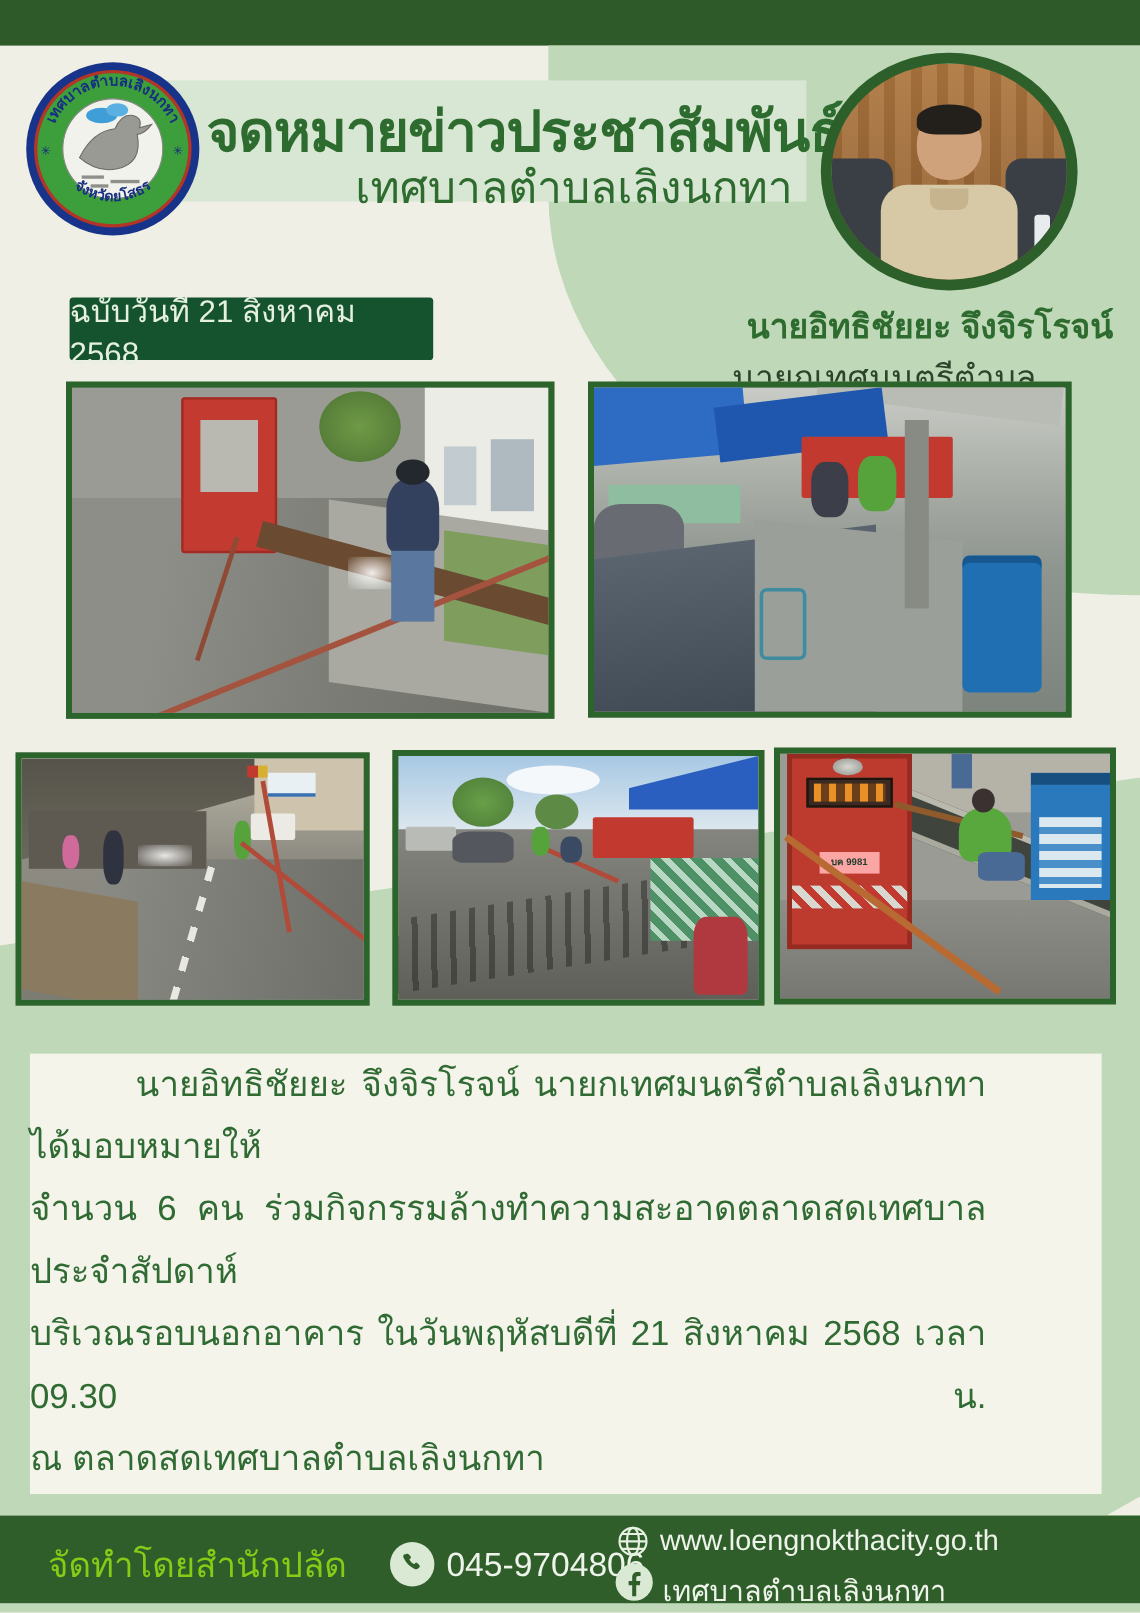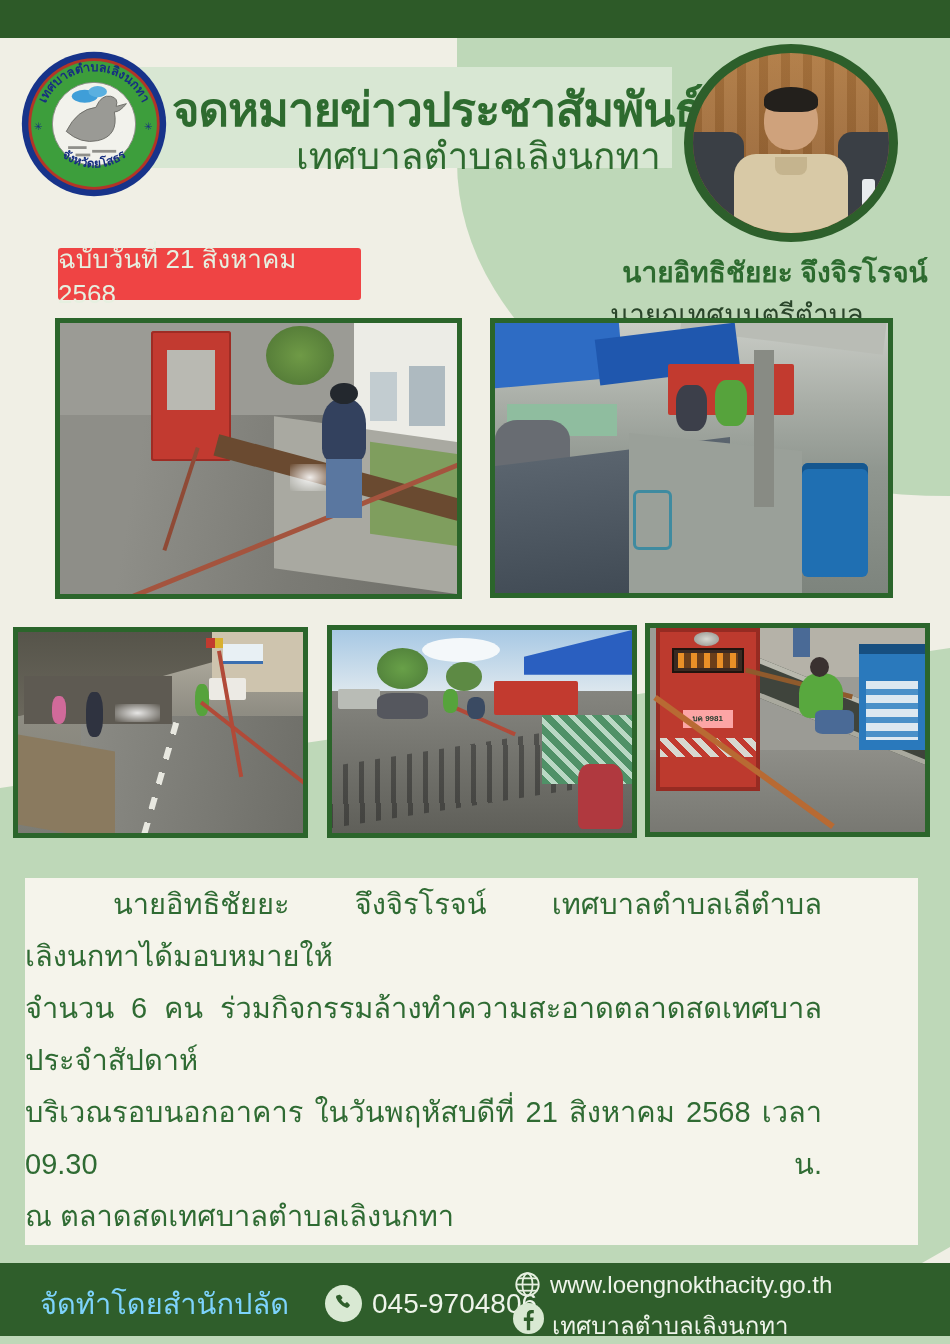--- a/index.html
+++ b/index.html
@@ -30,21 +30,21 @@
   .portrait .chair-l{left:-12%;top:44%;width:38%;height:60%;background:#3a3f45;border-radius:14px;}
   .portrait .chair-r{right:-12%;top:44%;width:38%;height:60%;background:#3a3f45;border-radius:14px;}
   .portrait .shirt{left:21%;top:56%;width:58%;height:46%;background:#d8c9a6;border-radius:22px 22px 0 0;}
   .portrait .collar{left:42%;top:58%;width:16%;height:10%;background:#c5b48e;border-radius:0 0 8px 8px;}
   .portrait .head{left:36%;top:22%;width:28%;height:32%;background:#cfa27c;border-radius:46%;}
   .portrait .hair{left:36%;top:19%;width:28%;height:14%;background:#23201c;border-radius:50% 50% 30% 30%;}
   .portrait .bottle{right:7%;top:70%;width:7%;height:24%;background:#e8ecee;border-radius:3px;}
   .name-title{left:610px;top:250px;width:330px;text-align:center;font-size:28px;font-weight:bold;color:#2d6b2f;}
   .name-role{left:610px;top:292px;width:330px;text-align:left;font-size:28px;color:#2a452a;}
 
-  .date-badge{left:58px;top:248px;width:303px;height:52px;background:#ef4444;border-radius:3px;
+  .date-badge{left:58px;top:248px;width:303px;height:52px;background:#14532d;border-radius:3px;
               display:flex;align-items:center;justify-content:center;
               color:#e6f0e0;font-size:26px;}
 
   
   .photo{position:absolute;border:5px solid #2b652b;overflow:hidden;background:#9b9b95;}
   .photo div{position:absolute;}
   .stamp{right:3px;bottom:3px;color:#fff;font-size:11px;line-height:1.3;text-align:right;
          text-shadow:1px 1px 1px rgba(0,0,0,.7);}
   .stamp-sm{right:3px;bottom:3px;color:#e8e8d8;font-size:9px;line-height:1.25;text-align:right;
          text-shadow:1px 1px 1px rgba(0,0,0,.6);}
@@ -152,21 +152,21 @@
            background:repeating-linear-gradient(180deg,#dce8f0 0 8px,#4a90c8 8px 14px);}
 
   
   .card{left:25px;top:878px;width:893px;height:367px;background:#f5f4eb;}
   .article{left:73px;top:922px;width:797px;color:#2f6b33;font-size:29px;line-height:52px;}
   .article .line{width:100%;}
   .article .j{text-align:justify;text-align-last:justify;}
   .article .indent{text-indent:88px;}
 
   
-  .footer{left:0;top:1263px;width:950px;height:73px;background:#2f5e2b;color:#7dd3fc;}
+  .footer{left:0;top:1263px;width:950px;height:73px;background:#2f5e2b;color:#84cc16;}
   .footer .credit{left:40px;top:0;height:81px;display:flex;align-items:center;font-size:29px;}
   .f-icon{border-radius:50%;background:#d9e9d3;display:flex;align-items:center;justify-content:center;}
   .phone-icon{left:325px;top:1285px;width:37px;height:37px;}
   .phone-num{left:372px;top:1263px;height:81px;display:flex;align-items:center;font-size:28px;color:#eef4ea;}
   .globe-icon{left:514px;top:1271px;width:27px;height:27px;background:transparent;}
   .site-text{left:550px;top:1271px;font-size:24px;color:#eef4ea;}
   .fb-icon{left:513px;top:1303px;width:31px;height:31px;}
   .fb-text{left:552px;top:1306px;font-size:24px;color:#eef4ea;}
 </style>
 </head>
@@ -326,21 +326,21 @@
         <i></i>
       </div>
     <div class="stamp-sm">
       <div>21 ส.ค. 2025 10:57</div>
       <div>อำเภอ เลิงนกทา</div>
     </div>
   </div>
 
   <div class="abs card">
     <div class="article">
-      <div class="line j indent">นายอิทธิชัยยะ  จึงจิรโรจน์ เทศบาลตำบลเลีตำบลเลิงนกทาได้มอบหมายให้</div>
+      <div class="line j indent">นายอิทธิชัยยะ  จึงจิรโรจน์ นายกเทศมนตรีตำบลเลิงนกทาได้มอบหมายให้</div>
       <div class="line j">จำนวน 6 คน ร่วมกิจกรรมล้างทำความสะอาดตลาดสดเทศบาล ประจำสัปดาห์</div>
       <div class="line j">บริเวณรอบนอกอาคาร ในวันพฤหัสบดีที่ 21 สิงหาคม 2568   เวลา 09.30 น.</div>
       <div class="line">ณ ตลาดสดเทศบาลตำบลเลิงนกทา</div>
     </div>
   </div>
 
   <div class="abs footer">
     <div class="abs credit">จัดทำโดยสำนักปลัด</div>
   </div>
   <div class="abs f-icon phone-icon">

